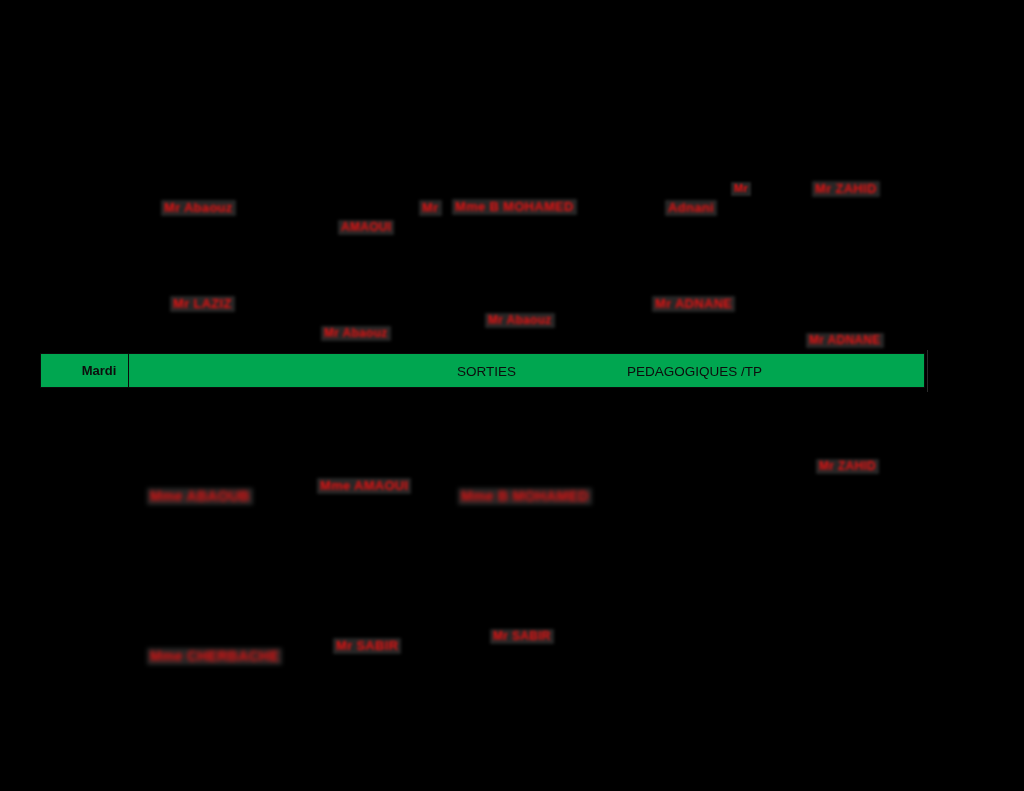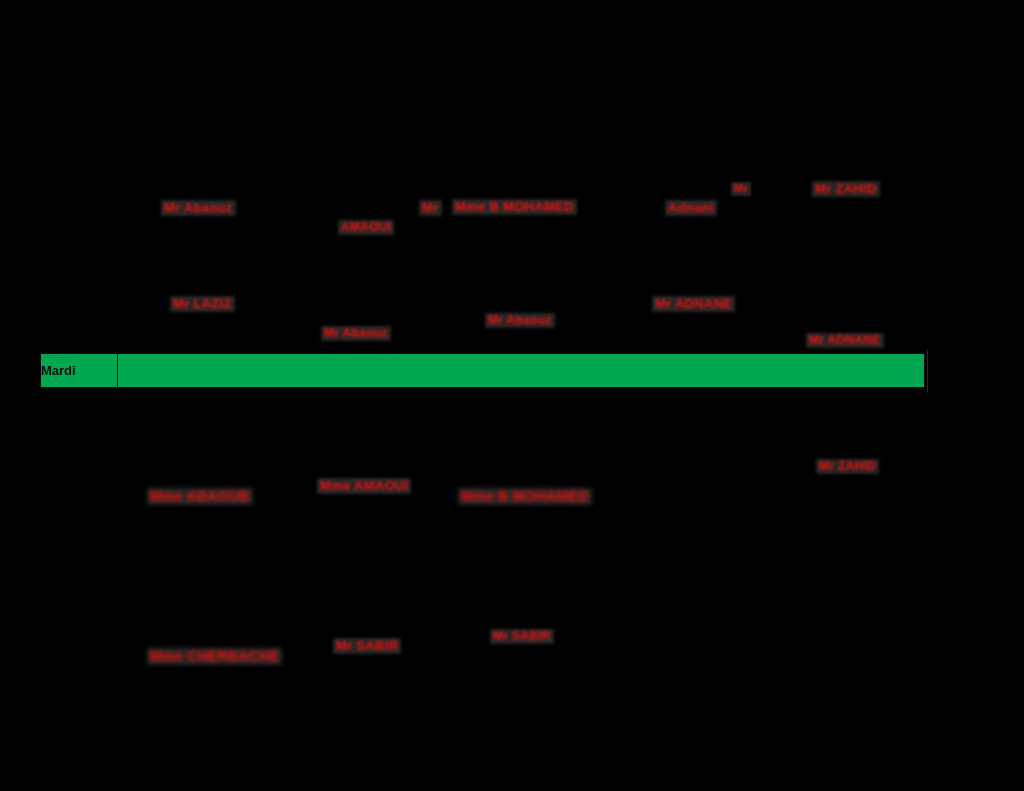--- a/index.html
+++ b/index.html
@@ -45,26 +45,27 @@
     top: 353px;
     width: 885px;
     height: 35px;
     background: #00a650;
     border: 1px solid #0a0a0a;
     box-sizing: border-box;
     display: flex;
     align-items: stretch;
   }
   #mardi-day-cell {
-    width: 77px;
+    width: 59px;
     border-right: 1px solid #0a0a0a;
     display: flex;
     align-items: center;
-    justify-content: flex-start;
+    justify-content: center;
     box-sizing: border-box;
+    margin-left: 29px;
   }
   #mardi-day-label {
     font-size: 13px;
     font-weight: bold;
     color: #0d0d0d;
   }
   #mardi-body-cell {
     flex: 1;
     position: relative;
   }
@@ -131,17 +132,21 @@
       <div class="tname heavy" style="left: 458px; top: 488px; font-size: 14px;">Mme B MOHAMED</div>
       <div class="tname heavy" style="left: 147px; top: 648px; font-size: 14px;">Mme CHERBACHE</div>
       <div class="tname" style="left: 333px; top: 638px; font-size: 13px;">Mr SABIR</div>
       <div class="tname" style="left: 490px; top: 629px; font-size: 12px;">Mr SABIR</div>
     </div>
 
   <div id="mardi-row">
     <div id="mardi-day-cell">
       <span id="mardi-day-label">Mardi</span>
     </div>
+    <div id="mardi-body-cell">
+      <span id="sorties-word" class="sortie-word">SORTIES</span>
+      <span id="pedagogiques-word" class="sortie-word">PEDAGOGIQUES /TP</span>
+    </div>
   </div>
 
   <div id="row-edge-line"></div>
 
 </div>
 
 </body></html>

